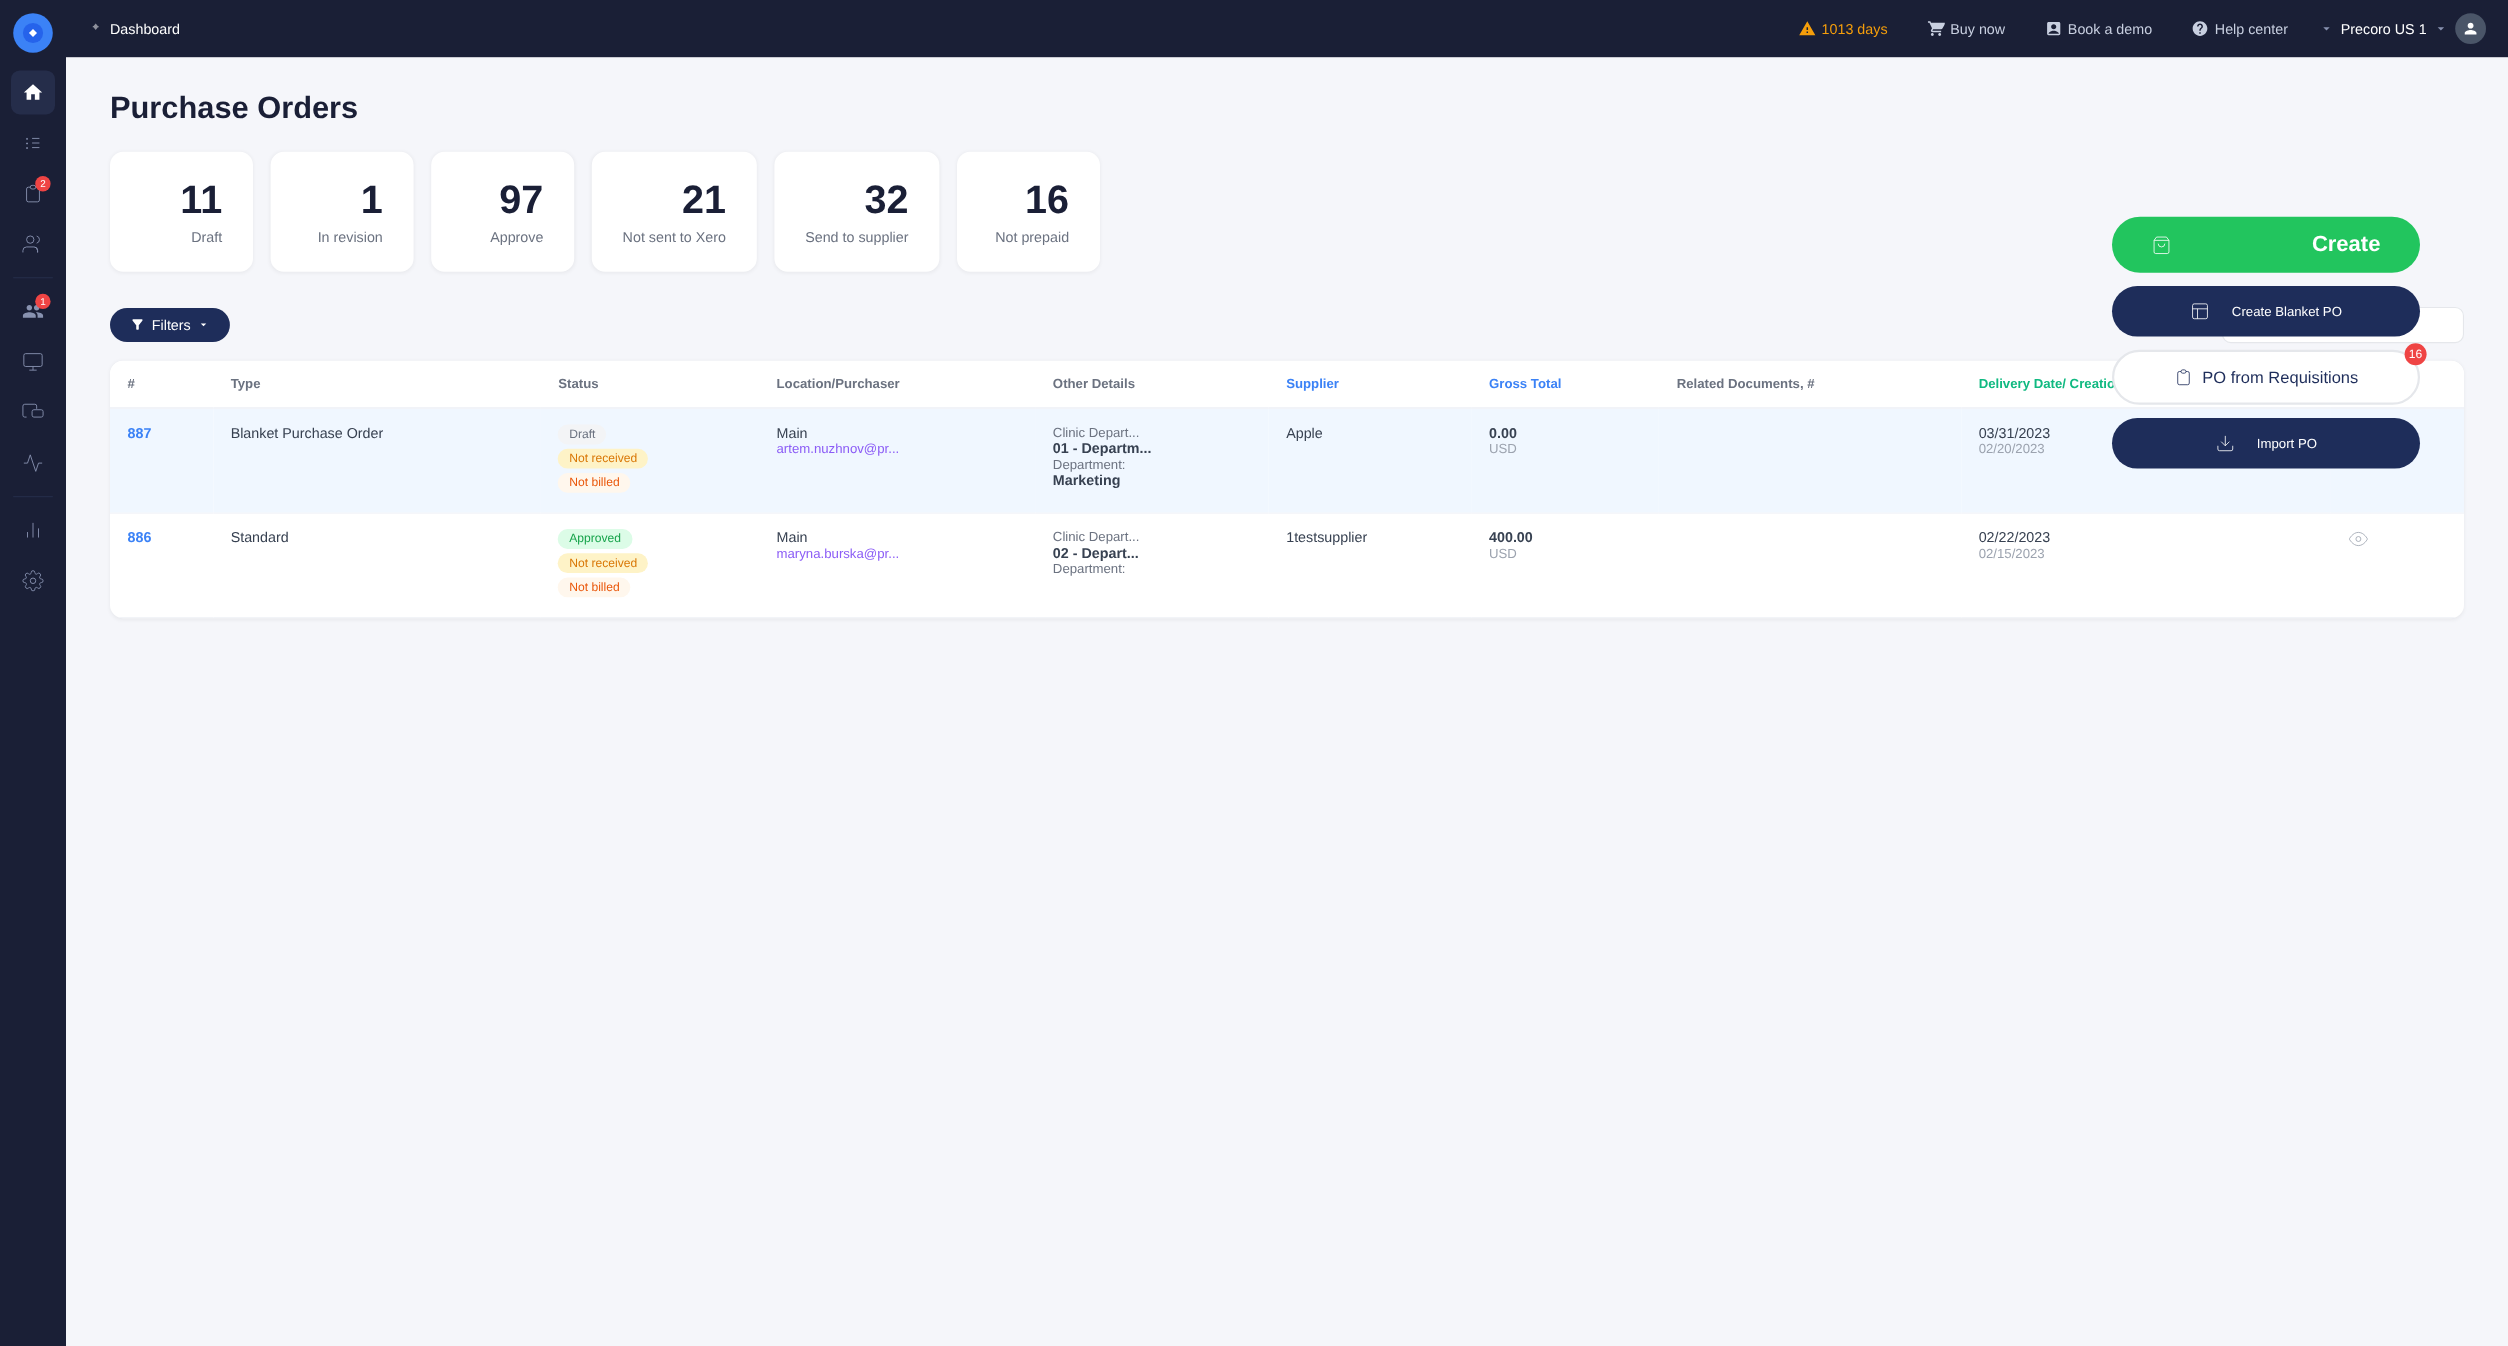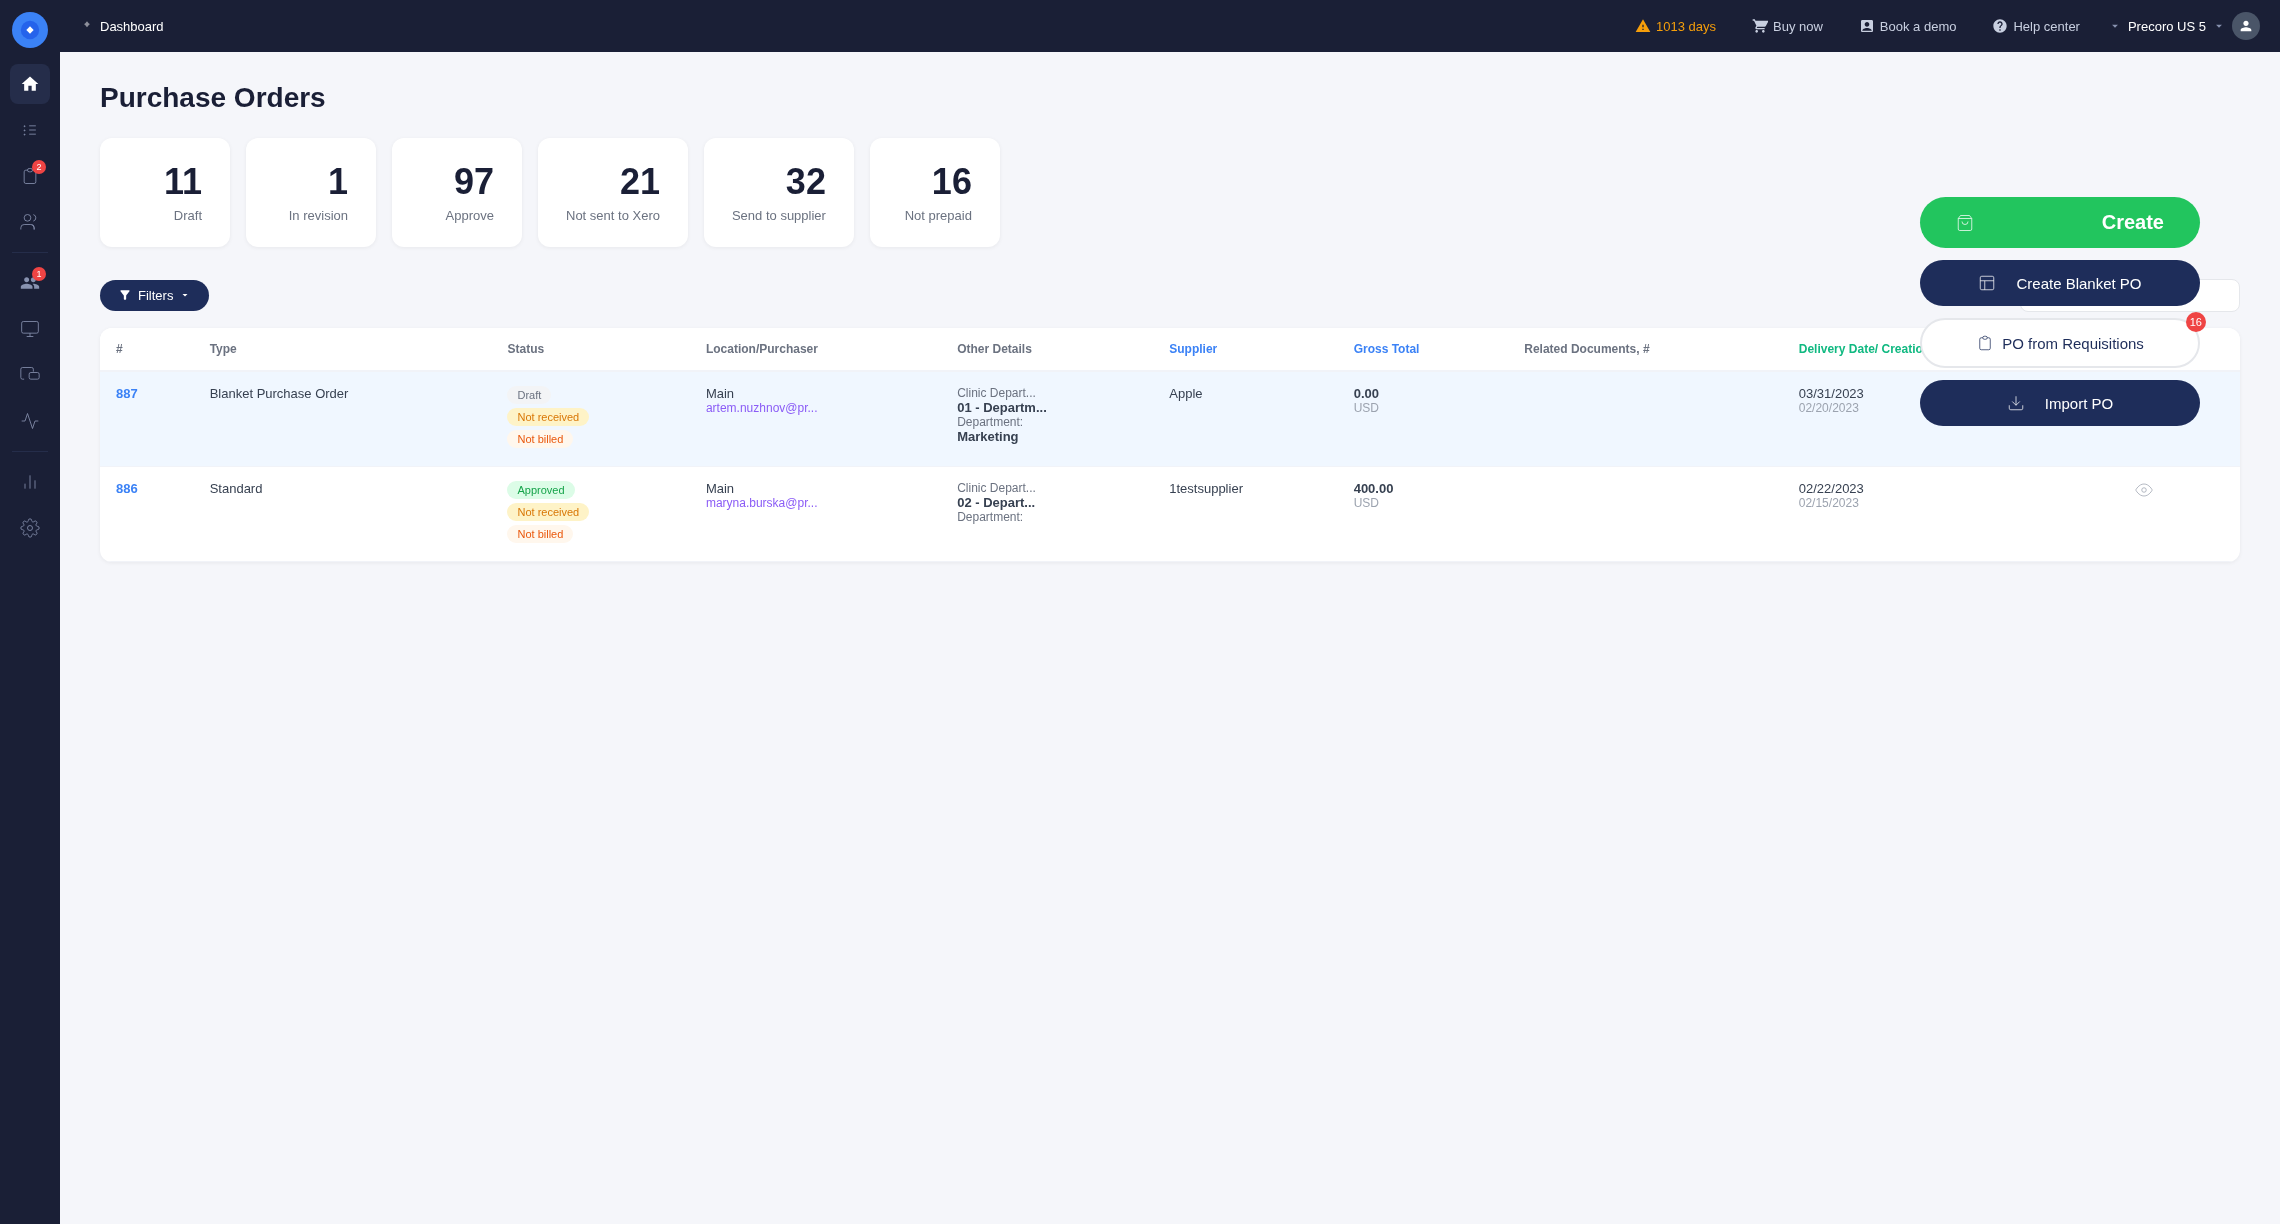--- a/index.html
+++ b/index.html
@@ -139,21 +139,21 @@
       cursor: pointer;
       display: flex; align-items: center; gap: 8px;
       width: 280px; justify-content: space-between;
     }
     .btn-dark {
       background: #1e2d5a;
       color: #fff;
       border: none;
       border-radius: 28px;
       padding: 14px 36px;
-      font-size: 15px;
+      font-size: 12px;
       font-weight: 500;
       cursor: pointer;
       display: flex; align-items: center; gap: 20px;
       width: 280px; justify-content: center;
       position: relative;
     }
     .btn-light {
       background: #fff;
       color: #1e2d5a;
       border: 2px solid #e5e7eb;
@@ -370,21 +370,21 @@
     <div class="topbar-item">
       <svg width="16" height="16" viewBox="0 0 24 24" fill="currentColor">
           <path d="M12 2C6.48 2 2 6.48 2 12s4.48 10 10 10 10-4.48 10-10S17.52 2 12 2zm1 17h-2v-2h2v2zm2.07-7.75l-.9.92C13.45 12.9 13 13.5 13 15h-2v-.5c0-1.1.45-2.1 1.17-2.83l1.24-1.26c.37-.36.59-.86.59-1.41 0-1.1-.9-2-2-2s-2 .9-2 2H8c0-2.21 1.79-4 4-4s4 1.79 4 4c0 .88-.36 1.68-.93 2.25z"></path>
         </svg>
       <span>Help center</span>
     </div>
     <div class="topbar-user">
       <svg width="14" height="14" viewBox="0 0 24 24" fill="#8892b0">
           <path d="M7 10l5 5 5-5z"></path>
         </svg>
-      <span>Precoro US 5</span>
+      <span>Precoro US 1</span>
       <svg width="14" height="14" viewBox="0 0 24 24" fill="#8892b0">
           <path d="M7 10l5 5 5-5z"></path>
         </svg>
       <div style="width:28px;height:28px;background:#4a5568;border-radius:50%;display:flex;align-items:center;justify-content:center;">
         <svg width="16" height="16" viewBox="0 0 24 24" fill="#fff">
             <path d="M12 12c2.21 0 4-1.79 4-4s-1.79-4-4-4-4 1.79-4 4 1.79 4 4 4zm0 2c-2.67 0-8 1.34-8 4v2h16v-2c0-2.66-5.33-4-8-4z"></path>
           </svg>
       </div>
     </div>
   </div>

